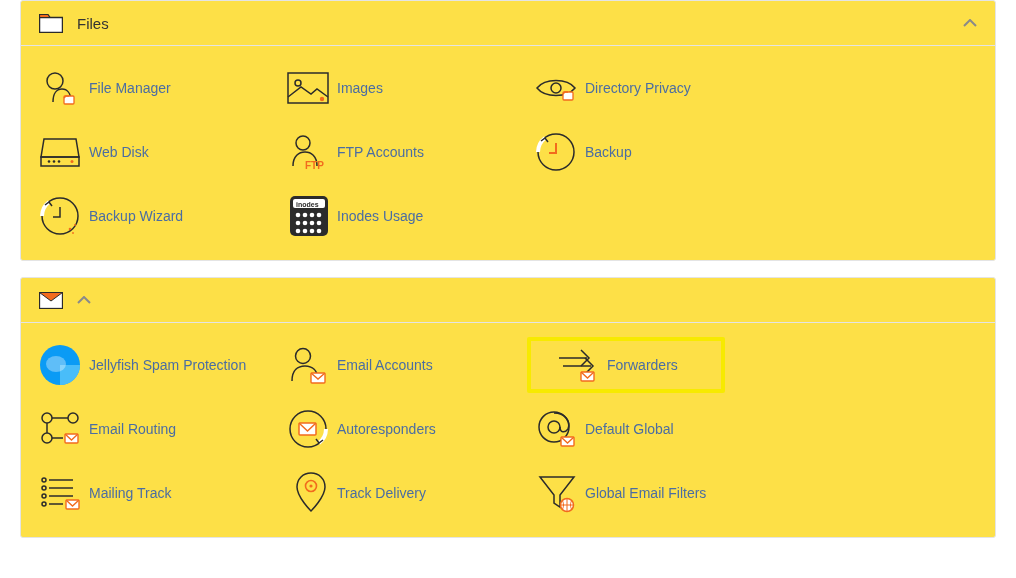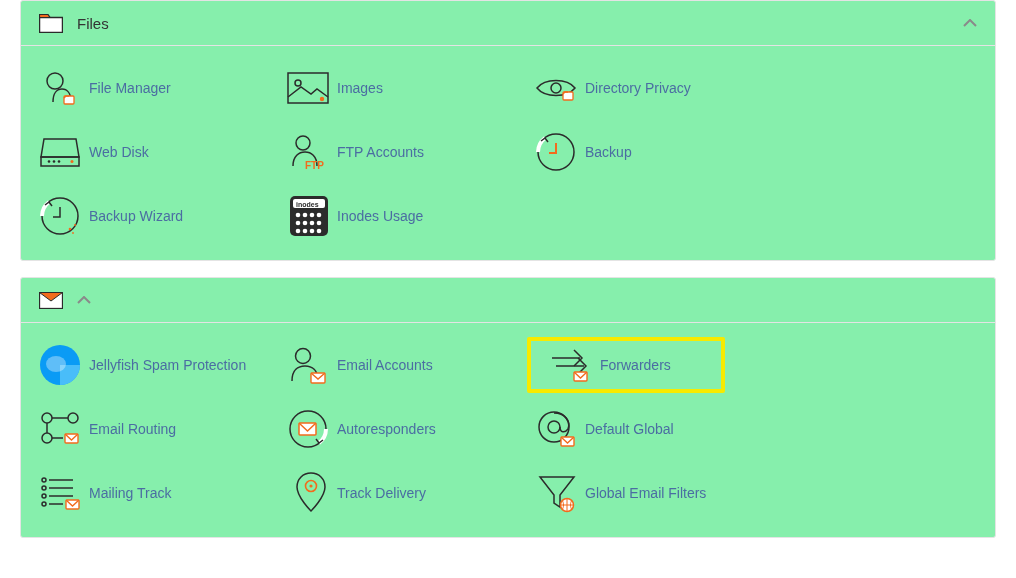--- a/index.html
+++ b/index.html
@@ -20,21 +20,21 @@
     color: var(--text);
     background: #fff;
   }
   .wrap {
     padding: 0 20px 20px 20px;
   }
   .panel {
     border: 1px solid var(--border);
     border-radius: 3px;
     margin-bottom: 16px;
-    background: #86efac;
+    background: #fde047;
   }
   .panel-header {
     display: flex;
     align-items: center;
     padding: 12px 18px;
     border-bottom: 1px solid var(--border);
     cursor: pointer;
   }
   .panel-header .hicon {
     width: 26px;
@@ -75,21 +75,21 @@
     flex-shrink: 0;
   }
   .item .label {
     margin-left: 8px;
     color: var(--link);
     font-size: 14px;
   }
   .highlight-box {
     border: 4px solid var(--highlight);
     border-radius: 2px;
-    padding: 2px 17px;
+    padding: 2px 24px;
     display: flex;
     align-items: center;
     width: 198px;
   }
   svg { display: block; }
 </style>
 </head>
 <body>
 
 <div class="wrap">

